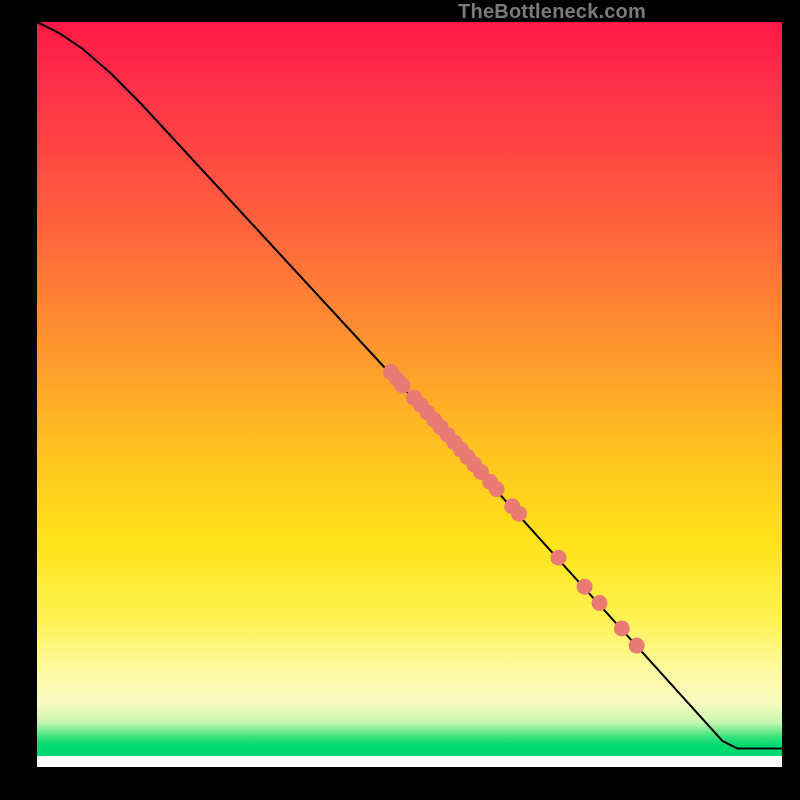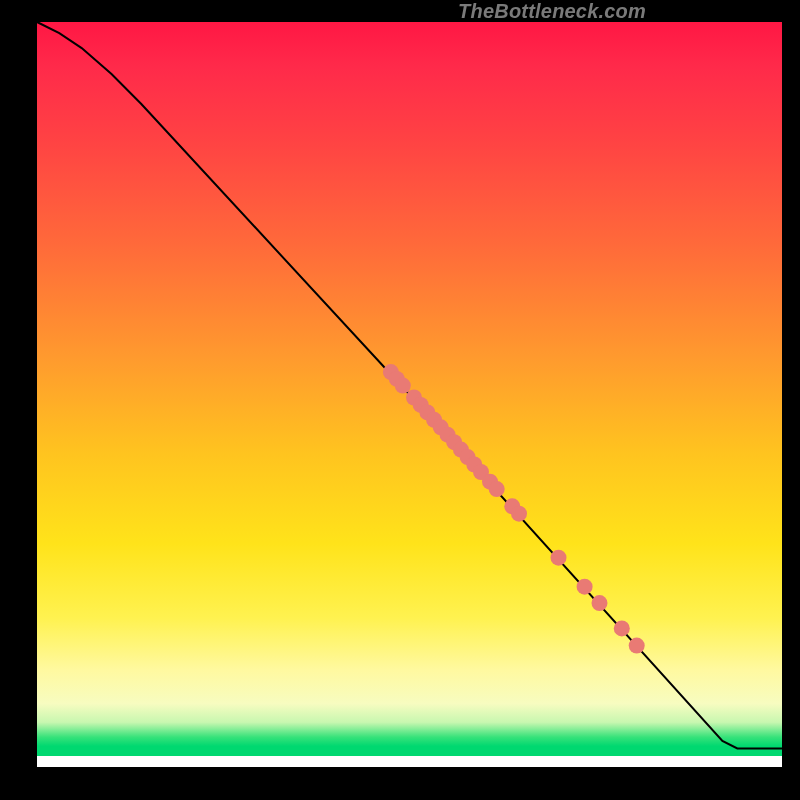--- a/index.html
+++ b/index.html
@@ -9,21 +9,20 @@
     height: 800px;
     background: #000;
     overflow: hidden;
     font-family: Arial, Helvetica, sans-serif;
   }
   .stage {
     position: relative;
     width: 664px;
     height: 800px;
     background: #000;
-    font-style: italic;
   }
   .plot-area {
     position: absolute;
     left: 37px;
     top: 22px;
     width: 745px;
     height: 745px;
     
     background: linear-gradient(
       to bottom,

